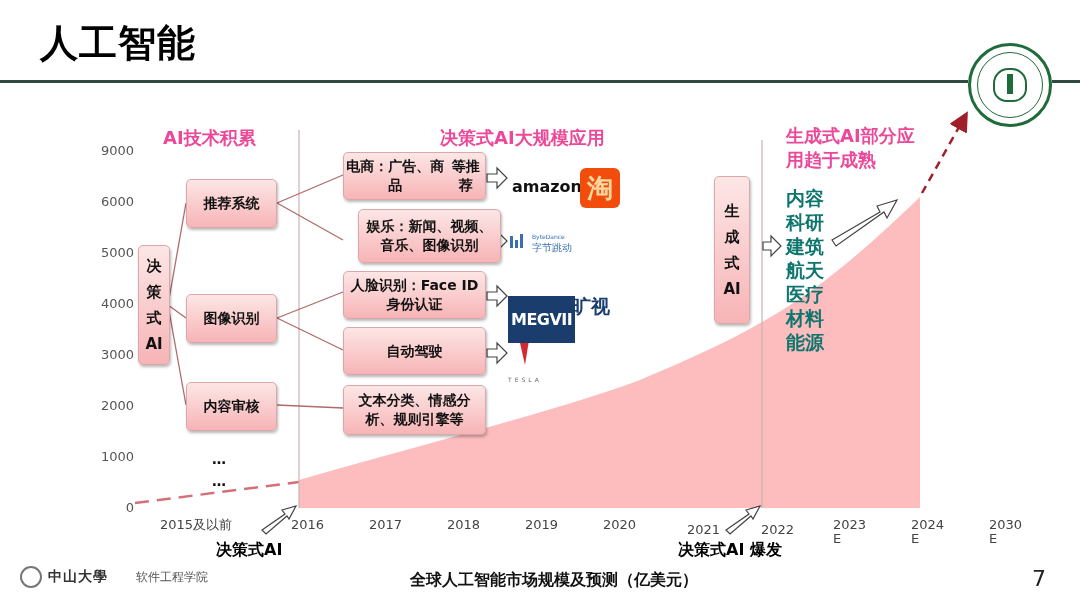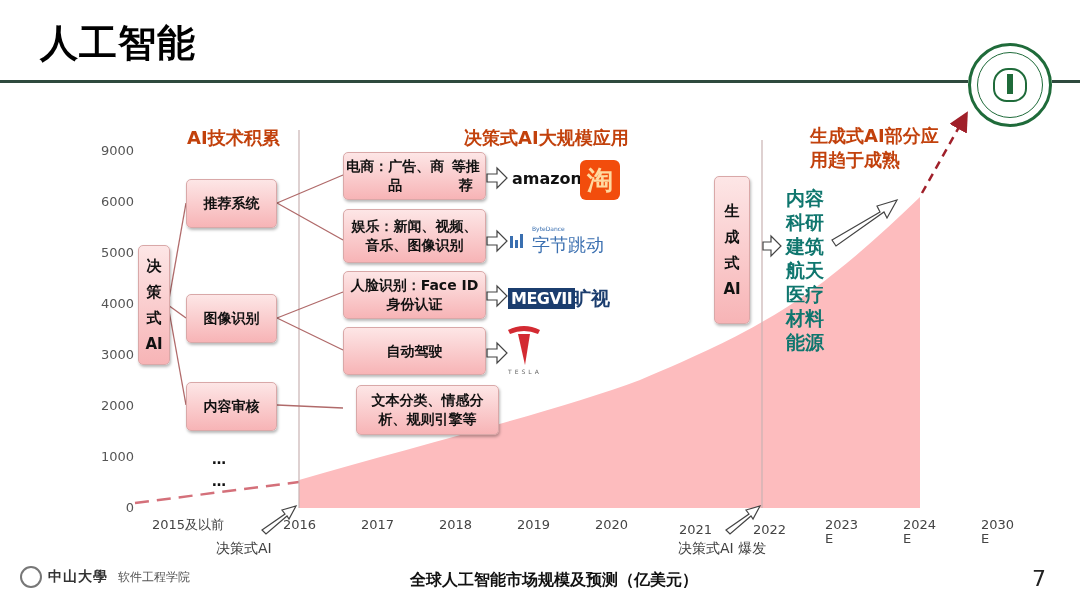--- a/index.html
+++ b/index.html
@@ -10,43 +10,43 @@
   .title-rule { position: absolute; left: 0; top: 80px; width: 968px; height: 3px; background: #2f4a3e; }
   .title-rule2 { position: absolute; left: 1052px; top: 80px; width: 28px; height: 3px; background: #2f4a3e; }
   .logo-circle { position: absolute; left: 968px; top: 43px; width: 84px; height: 84px; border-radius: 50%; border: 3px solid #1f6b3a; background: #fff; }
   .logo-circle::after { content: ""; position: absolute; left: 6px; top: 6px; right: 6px; bottom: 6px; border-radius: 50%; border: 1.5px solid #1f6b3a; }
   .logo-inner { position: absolute; left: 22px; top: 22px; width: 34px; height: 34px; border-radius: 45% 45% 40% 40%; border: 2px solid #1f6b3a; }
   .logo-inner::after { content: ""; position: absolute; left: 12px; top: 4px; width: 6px; height: 20px; background: #1f6b3a; }
 
   #chart-svg { position: absolute; left: 0; top: 0; }
 
   .ytick { position: absolute; left: 100px; width: 34px; text-align: right; font-size: 13px; color: #555; font-family: "DejaVu Sans", sans-serif; }
-  .xtick { position: absolute; font-size: 13px; color: #444; text-align: left; line-height: 14px; white-space: pre; }
+  .xtick { position: absolute; font-size: 13px; color: #444; text-align: left; line-height: 14px; white-space: pre; margin-left: 8px; }
 
-  .sec-title { position: absolute; font-size: 18px; font-weight: bold; color: #c2410c; white-space: nowrap; margin-left: 24px; }
+  .sec-title { position: absolute; font-size: 18px; font-weight: bold; color: #ec4899; white-space: nowrap; }
   .sec-title.two { line-height: 24px; white-space: normal; }
 
   .box { position: absolute; border-radius: 5px; border: 1px solid #d9a8a8;
          background: linear-gradient(#fde6e6, #f7b4b6);
          box-shadow: 1px 2px 3px rgba(0,0,0,0.28);
          display: flex; align-items: center; justify-content: center; text-align: center;
          font-weight: bold; font-size: 14px; color: #111; line-height: 19px; }
   .box.v { flex-direction: column; line-height: 26px; font-size: 15px; }
-  .logo-txt { position: absolute; font-weight: bold; }
+  .logo-txt { position: absolute; font-weight: bold; margin-top: 8px; }
 
   .genai-list { position: absolute; left: 786px; top: 186px; font-size: 19px; font-weight: bold; line-height: 24px; color: #0f766e; }
   .genai-list div { height: 24px; }
 
-  .red-label { position: absolute; color: #404040; font-weight: normal; font-size: 14px; white-space: nowrap; }
+  .red-label { position: absolute; color: #000000; font-weight: bold; font-size: 16px; white-space: nowrap; }
   .caption { position: absolute; left: 410px; top: 570px; font-size: 16px; font-weight: bold; color: #111; white-space: nowrap; }
   .page-num { position: absolute; left: 1032px; top: 566px; font-size: 22px; color: #222; }
   .footer-logo { position: absolute; left: 20px; top: 566px; display: flex; align-items: center; gap: 6px; }
   .footer-seal { width: 22px; height: 22px; border-radius: 50%; border: 2px solid #777; }
   .footer-name { font-size: 14px; font-weight: bold; color: #333; letter-spacing: 1px; }
-  .footer-dept { font-size: 12px; color: #555; margin-left: 4px; }
+  .footer-dept { font-size: 12px; color: #555; margin-left: 22px; }
 </style>
 </head>
 <body>
 
 <div class="title">人工智能</div>
 <div class="title-rule"></div>
 <div class="title-rule2"></div>
 <div class="logo-circle">
     <div class="logo-inner"></div>
   </div>
@@ -138,39 +138,39 @@
 <div class="box" style="left:186px;top:382px;width:91px;height:49px">内容审核</div>
 <div style="position:absolute;left:212px;top:448px;font-weight:bold;font-size:14px;line-height:22px">
   <div>…</div>
   <div>…</div>
 </div>
 
 <div class="box" style="left:343px;top:152px;width:143px;height:48px;flex-direction:row">
   <span>电商：广告、商品</span>
   <span>等推荐</span>
 </div>
-<div class="box" style="left:343px;top:209px;width:143px;height:54px;flex-direction:column">
+<div class="box" style="left:358px;top:209px;width:143px;height:54px;flex-direction:column">
   <span>娱乐：新闻、视频、</span>
   <span>音乐、图像识别</span>
 </div>
 <div class="box" style="left:343px;top:271px;width:143px;height:48px;flex-direction:column">
   <span>人脸识别：Face ID</span>
   <span>身份认证</span>
 </div>
 <div class="box" style="left:343px;top:327px;width:143px;height:48px">自动驾驶</div>
-<div class="box" style="left:356px;top:385px;width:143px;height:50px;flex-direction:column">
+<div class="box" style="left:343px;top:385px;width:143px;height:50px;flex-direction:column">
   <span>文本分类、情感分</span>
   <span>析、规则引擎等</span>
 </div>
 
 <div class="logo-txt" style="left:512px;top:169px;font-size:16px;color:#111">amazon</div>
 <div class="logo-txt" style="left:580px;top:160px;width:40px;height:40px;background:#f24d0c;border-radius:6px;color:#ffd9a0;font-size:26px;display:flex;align-items:center;justify-content:center">淘</div>
-<div class="logo-txt" style="left:532px;top:233px;font-size:18px;color:#3a6fb0;font-weight:normal">字节跳动</div>
+<div class="logo-txt" style="left:532px;top:233px;font-size:10px;color:#3a6fb0;font-weight:normal">字节跳动</div>
 <div class="logo-txt" style="left:532px;top:225px;font-size:6px;color:#3a6fb0;font-weight:normal">ByteDance</div>
-<div class="logo-txt" style="left:508px;top:288px;background:#1b3d6e;color:#fff;font-size:16px;padding:1px 3px;letter-spacing:-0.5px">MEGVII</div>
+<div class="logo-txt" style="left:508px;top:288px;background:#1b3d6e;color:#fff;font-size:16px;padding:14px 3px;letter-spacing:-0.5px">MEGVII</div>
 <div class="logo-txt" style="left:572px;top:286px;font-size:19px;color:#1b3d6e">旷视</div>
 <div class="logo-txt" style="left:508px;top:368px;font-size:6px;letter-spacing:3px;color:#666;font-weight:normal">TESLA</div>
 
 <div class="box v" style="left:714px;top:176px;width:36px;height:148px">
   <span>生</span>
   <span>成</span>
   <span>式</span>
   <span>AI</span>
 </div>
 

